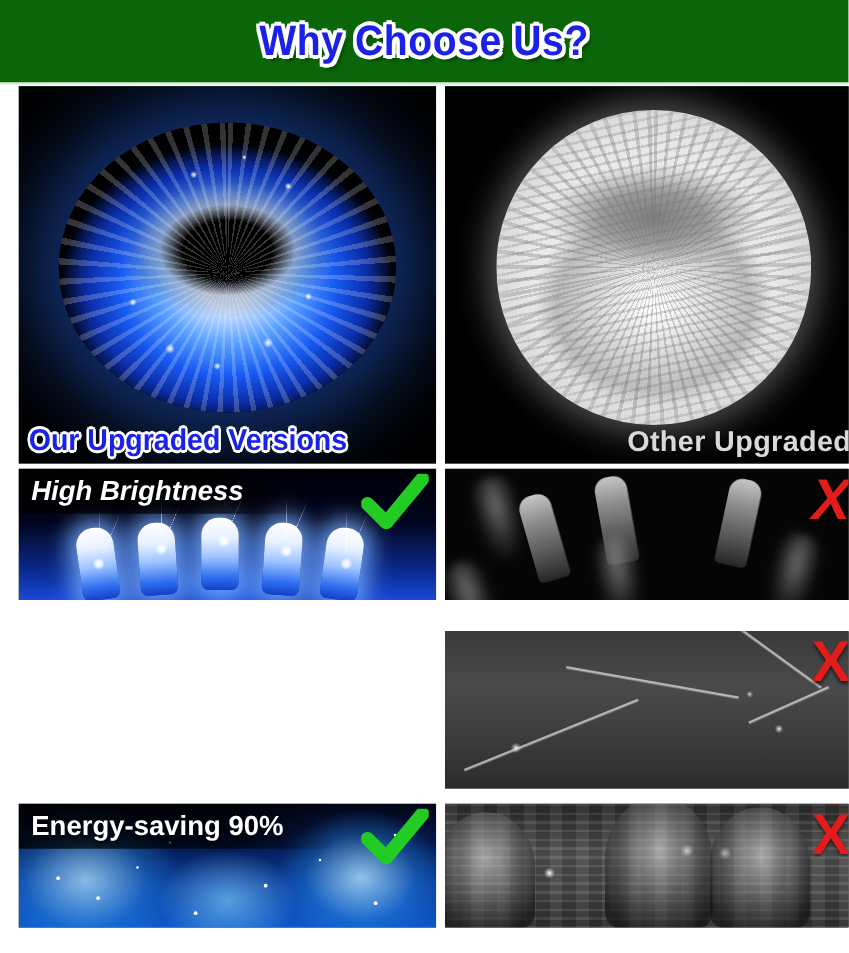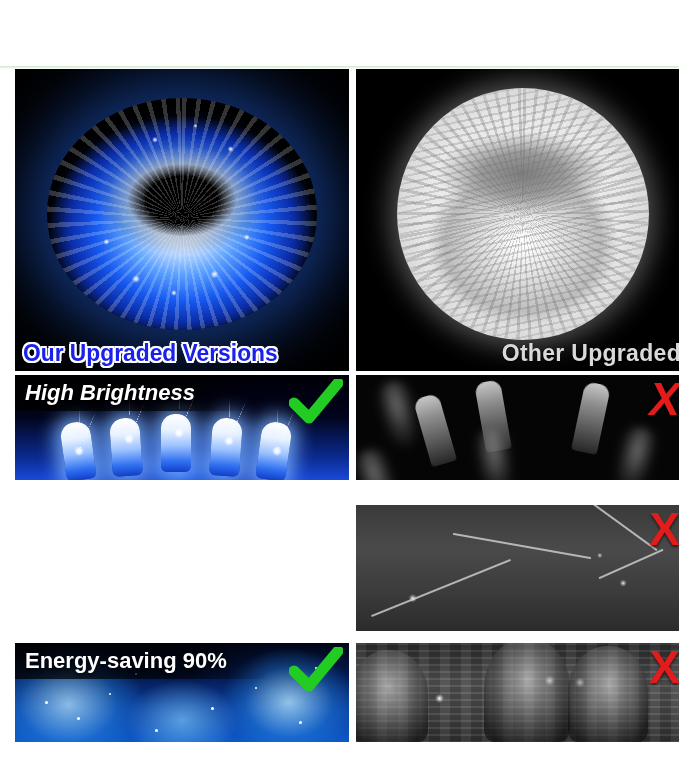--- a/index.html
+++ b/index.html
@@ -223,20 +223,23 @@
     font-size:46px;font-weight:bold;color:#e21b1b;
     line-height:44px;font-family:"Liberation Sans", sans-serif;
     text-shadow:0 2px 3px rgba(0,0,0,0.6);
   }
 </style>
 </head>
 <body>
 
 <div class="page">
 
+  <div class="header">
+    <div class="header-title">Why Choose Us?</div>
+  </div>
   <div class="header-rule"></div>
 
   <div class="grid">
 
     <div class="row r1">
       <div class="cell left">
         <div class="art black">
           <div class="coil-blue"></div>
         </div>
         <div class="label-blue">Our Upgraded Versions</div>

